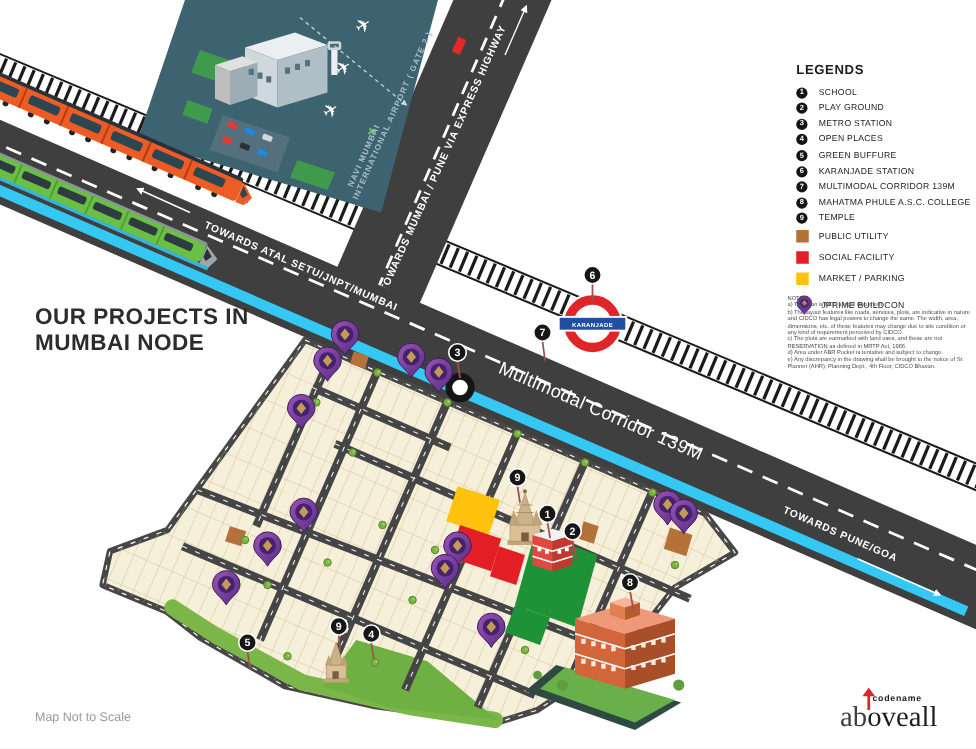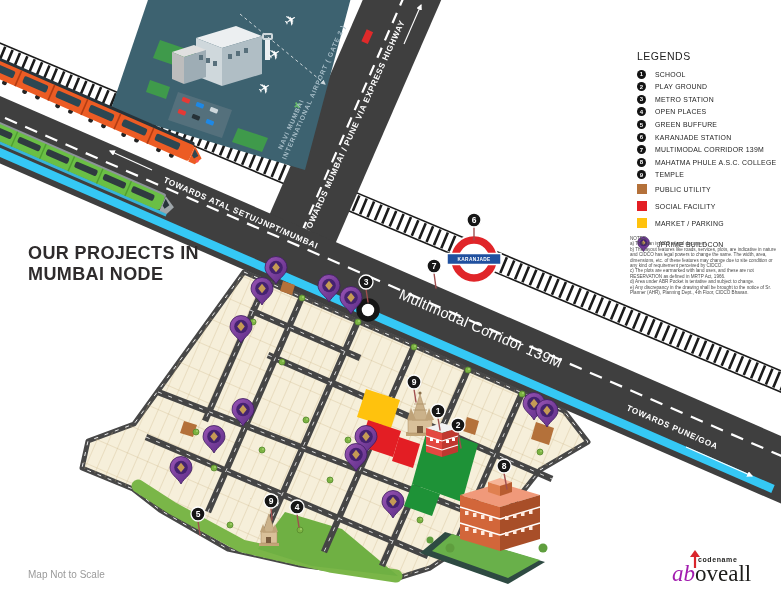--- a/index.html
+++ b/index.html
@@ -15,39 +15,39 @@
         font-size:6.6px;letter-spacing:.9px;}
   .mnum{fill:#ffffff;font-family:"Liberation Sans",sans-serif;font-weight:700;
         font-size:8.5px;text-anchor:middle;}
   .roundel-txt{fill:#ffffff;font-family:"Liberation Sans",sans-serif;font-weight:700;
         font-size:4.8px;letter-spacing:.3px;text-anchor:middle;}
   
   .title{position:absolute;left:28px;top:243px;font-size:18px;font-weight:700;
          color:#2e2b2c;letter-spacing:.4px;line-height:21px;}
   
   .legend{position:absolute;left:637px;top:50px;width:142px;color:#1d1d1d;}
-  .legend h3{margin:0 0 7px 0;font-size:10.5px;font-weight:400;letter-spacing:.5px;}
+  .legend h3{margin:0 0 7px 0;font-size:10.5px;font-weight:700;letter-spacing:.5px;}
   .lrow{display:flex;align-items:center;height:10.4px;margin-bottom:2.2px;}
   .lnum{width:9px;height:9px;border-radius:50%;background:#141414;color:#fff;
         font-size:6px;font-weight:700;display:flex;align-items:center;justify-content:center;
         margin-right:9px;flex:none;}
   .lsq{width:10px;height:10px;margin-right:8px;flex:none;}
   .llab{font-size:6.9px;letter-spacing:.25px;white-space:nowrap;}
   .zrow{display:flex;align-items:center;height:12px;margin:3px 0 5px 0;}
   .prow{display:flex;align-items:center;margin-top:6px;}
   .prow svg{position:static;margin-right:7px;}
   
   .notes{position:absolute;left:630px;top:236px;width:148px;font-size:4.6px;
          line-height:5.4px;color:#4a4a4a;white-space:pre-line;}
   
   .scale-note{position:absolute;left:28px;top:569px;font-size:10px;color:#9a9a9a;}
   .logo{position:absolute;left:668px;top:550px;width:110px;height:42px;}
   .logo .word{position:absolute;left:4px;top:12px;font-family:"Liberation Serif",serif;
               font-size:23px;line-height:23px;}
-  .logo .red{color:#a21caf;font-style:italic;} .logo .blk{color:#1d1d1b;}
+  .logo .red{color:#404040;} .logo .blk{color:#1d1d1b;}
   .logo .code{position:absolute;left:30px;top:6px;font-size:7px;letter-spacing:.6px;
               color:#1d1d1b;font-weight:600;}
   .logo svg{position:absolute;left:21px;top:0;}
 </style>
 </head>
 <body>
 
 <div id="stage">
 
 <svg width="781" height="599" viewBox="0 0 781 599">

